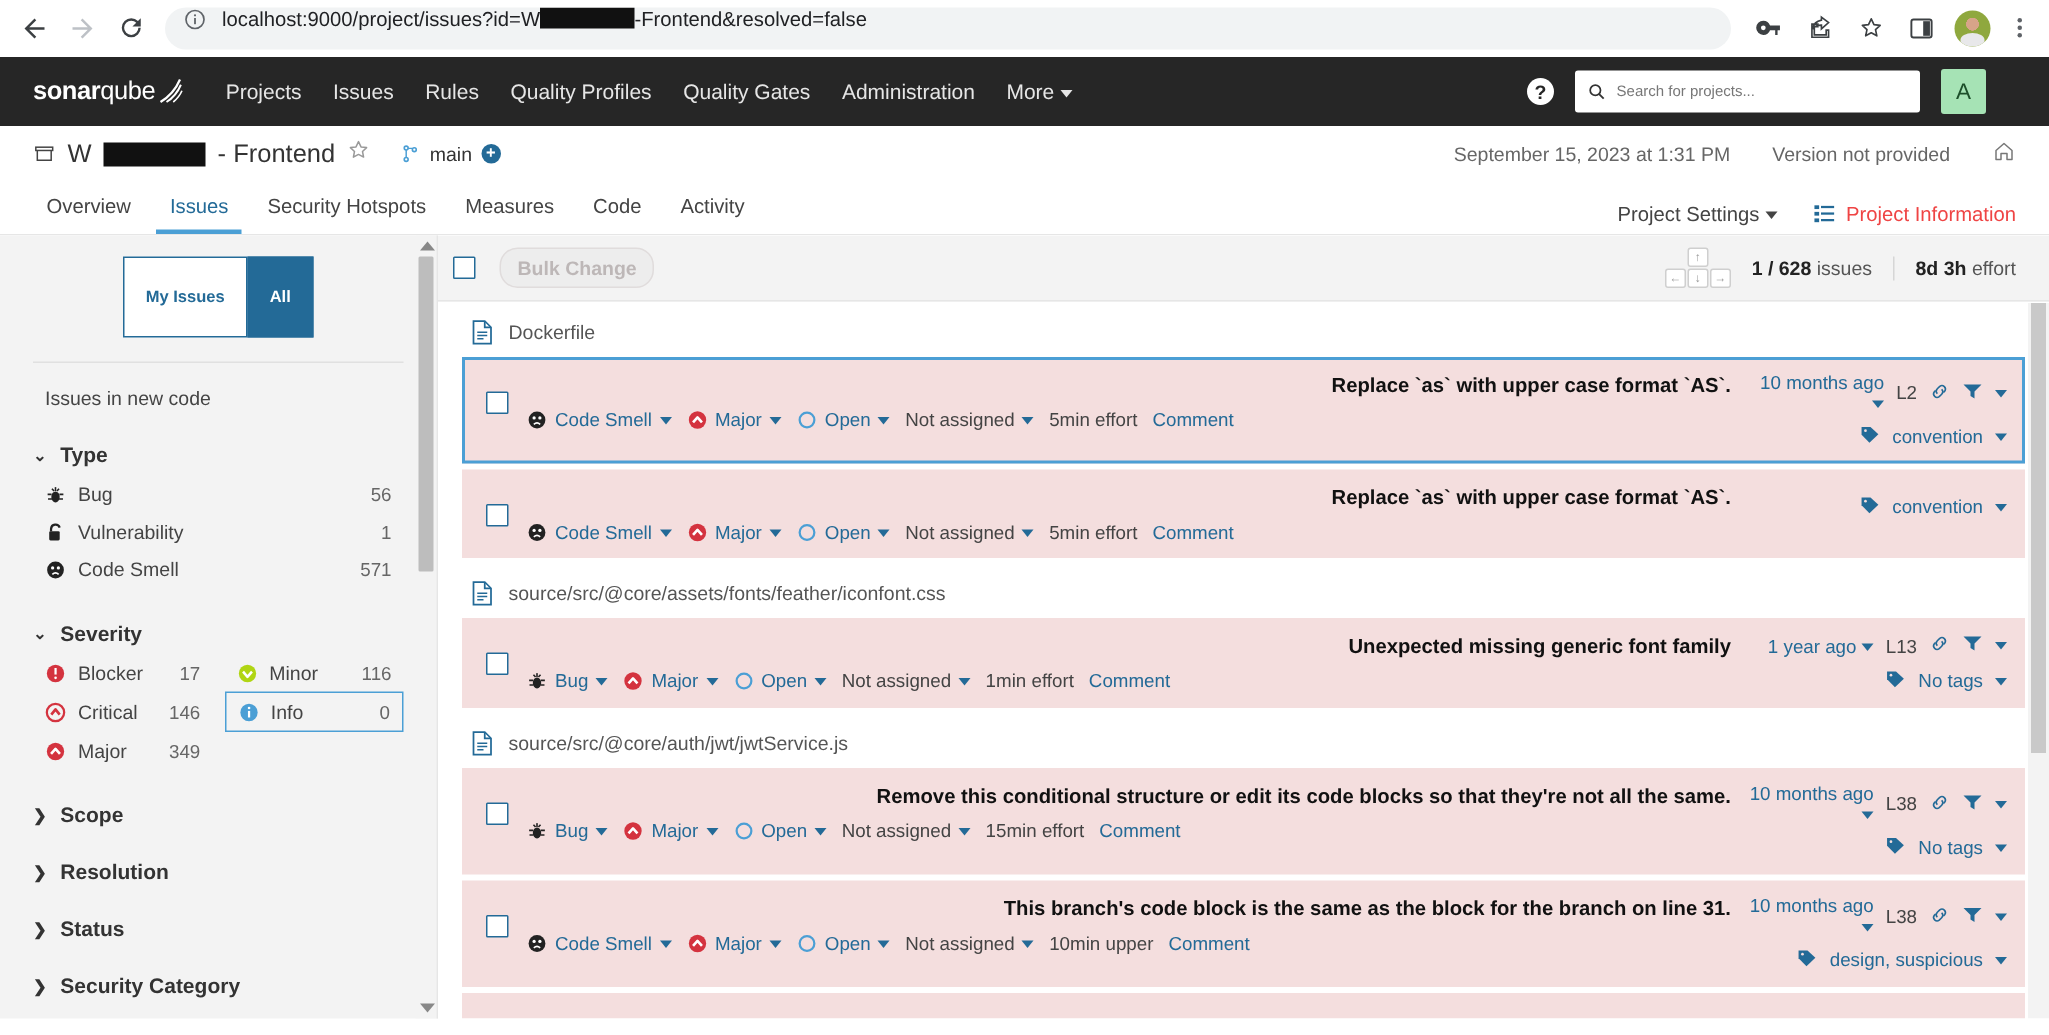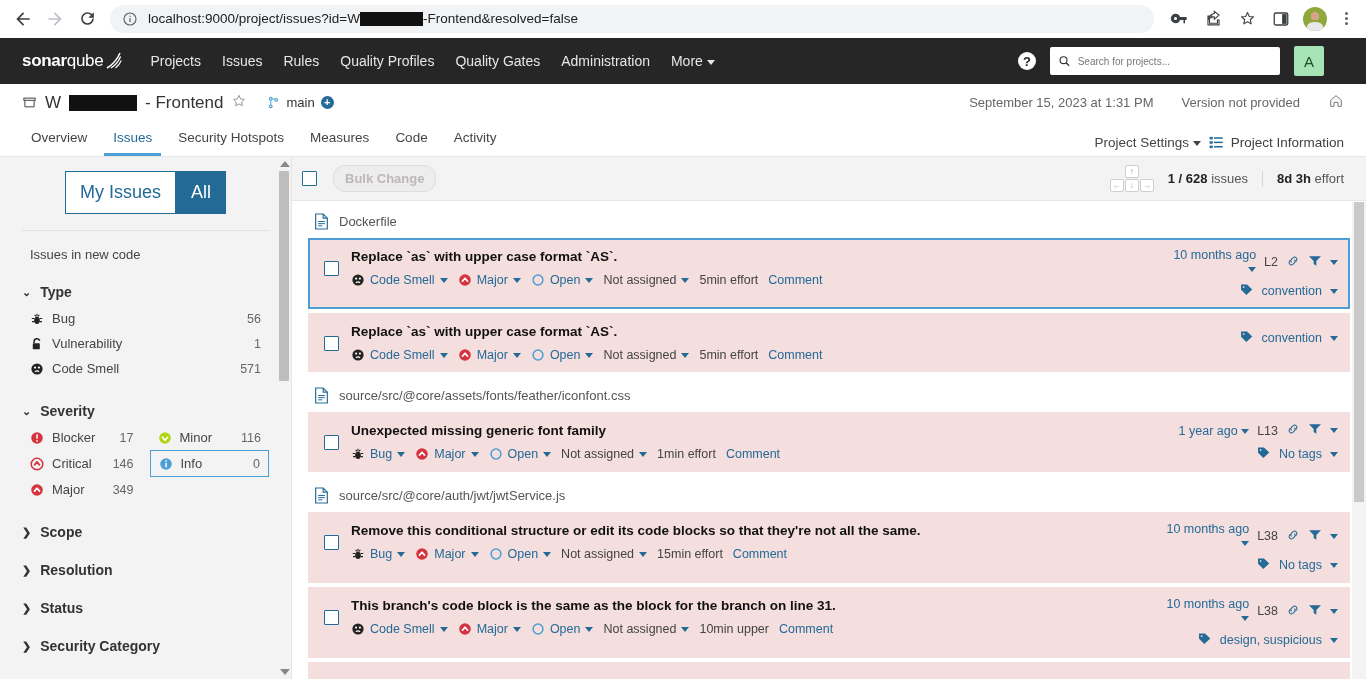--- a/index.html
+++ b/index.html
@@ -14,21 +14,21 @@
     height: 38px; background: #ffffff; display: flex; align-items: center;
     padding: 0 8px; gap: 2px; border-bottom: 1px solid #fff;
   }
   .nav-btn {
     width: 30px; height: 30px; display: flex; align-items: center; justify-content: center;
     border-radius: 50%; color: #5f6368; flex: 0 0 auto;
   }
   .nav-btn svg { display: block; }
   .omnibox {
     flex: 1 1 auto; height: 28px; background: #f1f3f4; border-radius: 14px;
-    display: flex; align-items: center; padding: 0 12px; margin-left: 6px; margin-right: 8px;
+    display: flex; align-items: flex-start; padding: 0 12px; margin-left: 6px; margin-right: 8px;
     max-width: 1060px;
   }
   .omni-info { width: 16px; height: 16px; margin-right: 10px; flex: 0 0 auto; color: #5f6368; }
   .omni-url {
     font-size: 13.5px; color: #202124; white-space: nowrap; overflow: hidden;
     display: flex; align-items: center;
   }
   .redact { display: inline-block; width: 63px; height: 14px; background: #111; vertical-align: middle; }
   .toolbar-right { display: flex; align-items: center; gap: 4px; flex: 0 0 auto; }
   .avatar-img {
@@ -92,45 +92,45 @@
   
   .tabs-row {
     height: 36px; display: flex; align-items: flex-end; padding: 0 22px;
     border-bottom: 1px solid #e6e6e6; background: #fff;
   }
   .tab {
     font-size: 13.5px; color: #444; padding: 0 9px 8px 9px; margin-right: 8px; text-decoration: none;
     border-bottom: 3px solid transparent;
   }
   .tab.active { color: #236a97; border-bottom-color: #4b9fd5; }
-  .tabs-right { margin-left: auto; display: flex; align-items: center; gap: 8px; padding-bottom: 6px; }
+  .tabs-right { margin-left: auto; display: flex; align-items: center; gap: 24px; padding-bottom: 6px; }
   .tabs-right .ps { font-size: 13.5px; color: #444; }
-  .tabs-right .pi { font-size: 13.5px; color: #404040; display: flex; align-items: center; gap: 7px; }
+  .tabs-right .pi { font-size: 13.5px; color: #ef4444; display: flex; align-items: center; gap: 7px; }
   .caret { display: inline-block; width: 0; height: 0; border-left: 4px solid transparent;
            border-right: 4px solid transparent; border-top: 5px solid currentColor; vertical-align: middle; }
 
   
   .page { display: flex; height: 522px; background: #fff; }
 
   
   .sidebar {
     width: 292px; flex: 0 0 292px; background: #f3f3f3; border-right: 1px solid #e6e6e6;
     position: relative; padding: 14px 22px 0 22px; overflow: hidden;
   }
   .sb-scroll { position: absolute; right: 0; top: 0; width: 14px; height: 100%; background: #f3f3f3; }
   .sb-scroll .thumb { position: absolute; top: 14px; left: 2px; width: 10px; height: 210px; background: #bdbdbd; border-radius: 1px;}
   .sb-arrow { position: absolute; left: 3px; width: 0; height: 0; border-left: 5px solid transparent;
               border-right: 5px solid transparent; }
   .sb-arrow.up { top: 4px; border-bottom: 6px solid #888; }
   .sb-arrow.down { bottom: 4px; border-top: 6px solid #888; }
 
   .toggle-group { display: flex; justify-content: center; }
   .toggle-btn {
-    font-size: 18px; padding: 10px 14px; border: 1px solid #236a97; color: #236a97; background: #fff;
-    font-weight: normal;
+    font-size: 11px; padding: 20px 14px; border: 1px solid #236a97; color: #236a97; background: #fff;
+    font-weight: bold;
   }
   .toggle-btn.on { background: #236a97; color: #fff; }
   .filters-title { font-size: 15px; font-weight: bold; color: #333; margin: 26px 0 0 0; }
   .divider { height: 1px; background: #e0e0e0; margin: 16px 0 0 0; }
   .new-code { font-size: 13px; color: #444; padding: 16px 0 0 8px; }
   .facet-head {
     display: flex; align-items: center; gap: 9px; font-size: 14px; font-weight: bold;
     color: #333; margin-top: 22px;
   }
   .chev { color: #333; font-size: 11px; display: inline-block; }
@@ -177,21 +177,21 @@
   .file-row { display: flex; align-items: center; gap: 10px; padding: 11px 0 8px 6px; }
   .file-row .fname { font-size: 13px; color: #555; }
 
   .issue {
     background: #f4dede; display: flex; align-items: flex-start; padding: 8px 10px 8px 8px;
     margin-bottom: 4px; position: relative; border: 2px solid transparent;
   }
   .issue.selected { border-color: #4b9fd5; }
   .issue .icb { margin: 13px 12px 0 6px; }
   .issue-body { flex: 1 1 auto; min-width: 0; }
-  .issue-title { font-size: 13.5px; font-weight: bold; color: #111; line-height: 18px; }
+  .issue-title { font-size: 13.5px; font-weight: bold; color: #111; line-height: 18px; text-align: right; }
   .issue-meta { display: flex; align-items: center; flex-wrap: nowrap; gap: 4px; margin-top: 7px; }
   .mi { display: flex; align-items: center; gap: 5px; font-size: 12.5px; color: #236a97; white-space: nowrap; margin-right: 6px; }
   .mi.plain { color: #444; }
   .mi .caret { color: #236a97; }
   .issue-right { flex: 0 0 auto; text-align: right; padding-left: 10px; width: 184px; }
   .ir-line { display: flex; align-items: center; justify-content: flex-end; gap: 8px; font-size: 12.5px; color: #236a97; }
   .ir-line.second { margin-top: 7px; }
   .lineno { color: #444; }
   .tagtext { color: #236a97; }
 

